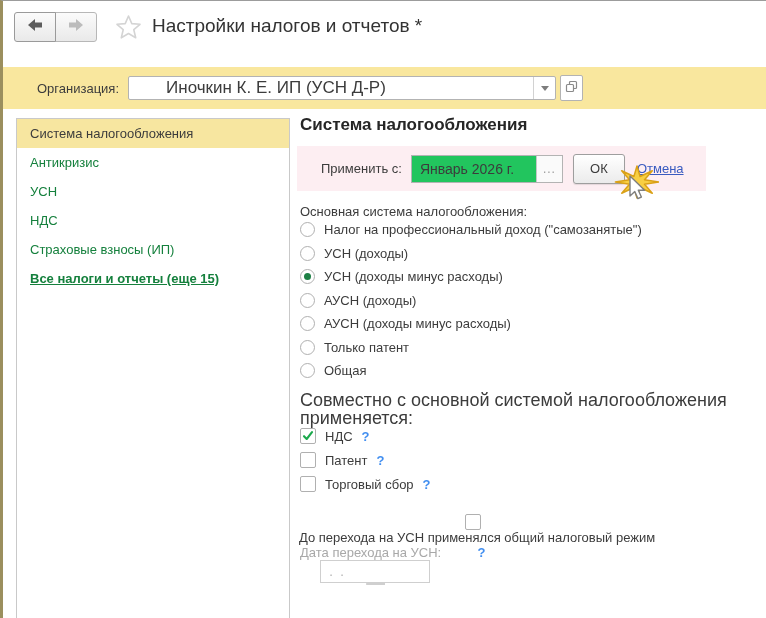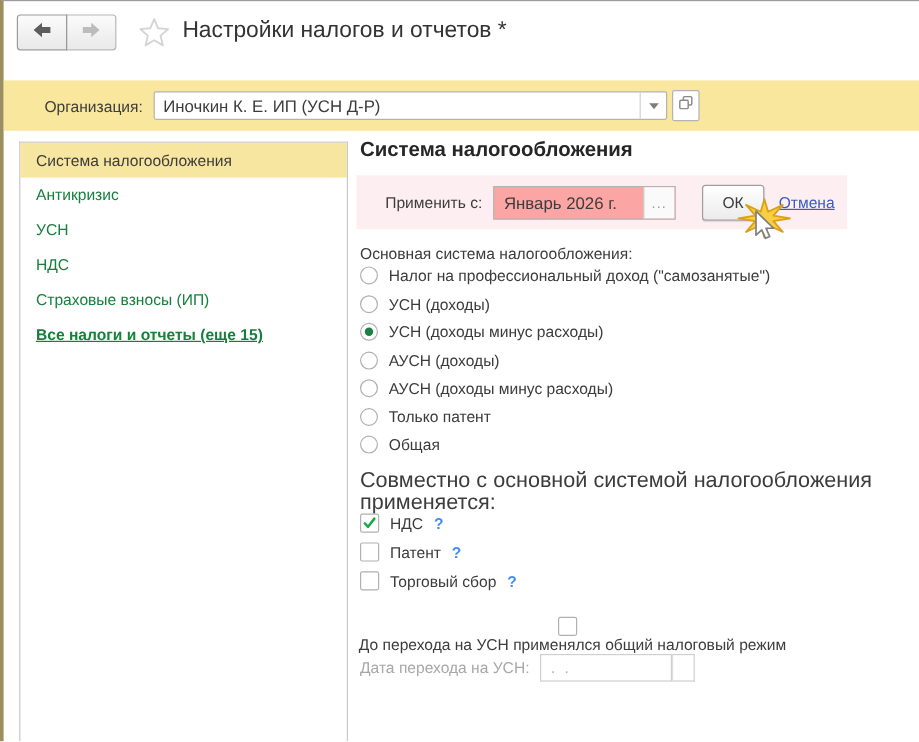--- a/index.html
+++ b/index.html
@@ -15,63 +15,63 @@
   .nav-btn.back{border-color:#9a9a9a;border-radius:3px 0 0 3px;z-index:2;}
   .nav-btn.fwd{border-radius:0 3px 3px 0;margin-left:-1px;}
   .star{position:absolute;left:112px;top:13px;}
   .page-title{position:absolute;left:149px;top:14px;font-size:19px;color:#333;white-space:nowrap;}
   
   .org-bar{position:absolute;left:0;right:0;top:66px;height:42px;background:#f9e79e;
     display:flex;align-items:center;padding-left:34px;box-sizing:border-box;}
   .org-label{font-size:13px;margin-right:9px;}
   .org-field{display:flex;width:428px;height:24px;border:1px solid #b3b3b3;background:#fff;
     border-radius:2px;box-sizing:border-box;align-items:stretch;}
-  .org-value{flex:1;font-size:14px;line-height:22px;padding:0 7px;white-space:nowrap;overflow:hidden;}
+  .org-value{flex:1;font-size:17px;line-height:22px;padding:0 7px;white-space:nowrap;overflow:hidden;margin-left:30px;}
   .org-dd{width:21px;border-left:1px solid #d2d2d2;display:flex;align-items:center;justify-content:center;cursor:pointer;}
   .tri{width:0;height:0;border-left:4px solid transparent;border-right:4px solid transparent;border-top:5px solid #7d7d7d;}
   .choose-btn{width:23px;height:26px;margin-left:4px;border:1px solid #b3b3b3;background:#fff;
     border-radius:2px;display:flex;align-items:center;justify-content:center;box-sizing:border-box;cursor:pointer;}
   
   .sidebar{position:absolute;left:13px;top:117px;bottom:0;width:274px;background:#fff;
     border:1px solid #c9c9c9;border-bottom:none;box-sizing:border-box;}
   .side-item{height:29px;display:flex;align-items:center;padding-left:13px;font-size:13px;color:#15803d;cursor:pointer;}
   .side-item.selected{background:#f7e6a0;color:#3c3c3c;}
   .side-item.link span{text-decoration:underline;font-weight:bold;}
   
   .main{position:absolute;left:294px;top:110px;width:440px;height:500px;}
   .main h1{position:absolute;left:3px;top:4px;margin:0;font-size:17px;font-weight:bold;color:#262626;white-space:nowrap;}
   .apply-bar{position:absolute;left:0;top:35px;width:409px;height:45px;background:#fdeef2;
     display:flex;align-items:center;padding-left:24px;box-sizing:border-box;}
   .apply-label{font-size:13px;white-space:nowrap;}
-  .period-field{display:flex;margin-left:9px;height:28px;border:1px solid #b3b3b3;background:#fca5a5;box-sizing:border-box;}
+  .period-field{display:flex;margin-left:9px;height:28px;border:1px solid #b3b3b3;background:#22c55e;box-sizing:border-box;}
   .period-value{width:108px;font-size:14px;line-height:26px;padding:0 8px;white-space:nowrap;}
   .period-more{width:25px;border-left:1px solid #c6c6c6;background:#fafafa;color:#999;
     font-size:12px;display:flex;align-items:flex-end;justify-content:center;padding-bottom:6px;cursor:pointer;letter-spacing:1px;}
-  .ok-btn{margin-left:22px;width:50px;height:28px;border:1px solid #9e9e9e;border-radius:3px;
+  .ok-btn{margin-left:10px;width:50px;height:28px;border:1px solid #9e9e9e;border-radius:3px;
     background:linear-gradient(#ffffff,#ebebeb);font-size:13px;color:#3c3c3c;
     display:flex;align-items:center;justify-content:center;box-shadow:0 1px 1px rgba(0,0,0,.1);cursor:pointer;
     font-family:"Liberation Sans",sans-serif;}
   .cancel-link{margin-left:12px;font-size:13px;color:#3a5bc0;text-decoration:underline;cursor:pointer;white-space:nowrap;}
   .click-fx{position:absolute;left:314px;top:48px;z-index:5;pointer-events:none;}
   .sec-label{position:absolute;left:3px;font-size:13px;color:#3c3c3c;white-space:nowrap;}
   .radio-list{position:absolute;left:3px;top:107px;}
   .radio-row{height:23.5px;display:flex;align-items:center;cursor:pointer;}
   .radio{width:13px;height:13px;border:1px solid #b0b0b0;border-radius:50%;background:#fff;
     margin-right:9px;position:relative;box-sizing:content-box;flex:none;}
   .radio.sel::after{content:"";position:absolute;left:3px;top:3px;width:7px;height:7px;border-radius:50%;background:#1c7f44;}
   .radio-row span.lbl{font-size:13px;white-space:nowrap;}
   .multi-label{position:absolute;left:3px;top:280px;font-size:18px;line-height:18px;}
   .cb-list{position:absolute;left:3px;top:313px;}
   .cb-row{height:24px;display:flex;align-items:center;cursor:pointer;}
   .cb{width:14px;height:14px;border:1px solid #b0b0b0;border-radius:2px;background:#fff;
     margin-right:9px;display:flex;align-items:center;justify-content:center;box-sizing:content-box;flex:none;}
   .cb-row span.lbl{font-size:13px;white-space:nowrap;}
   .help{margin-left:9px;font-size:13px;font-weight:bold;color:#418ef0;cursor:pointer;}
   .trans-row{position:absolute;left:2px;top:403px;height:20px;display:flex;align-items:center;flex-direction:column;}
-  .date-row{position:absolute;left:3px;top:434px;height:23px;display:flex;align-items:center;}
+  .date-row{position:absolute;left:3px;top:434px;height:23px;display:flex;align-items:center;flex-direction:column;}
   .date-label{font-size:13px;color:#a8a8a8;margin-right:9px;white-space:nowrap;}
   .date-field{width:110px;height:23px;border:1px solid #cfcfcf;background:#fff;box-sizing:border-box;
     font-size:13px;color:#b0b0b0;line-height:21px;padding-left:8px;letter-spacing:2px;}
   .date-btn{width:19px;height:23px;border:1px solid #cfcfcf;border-left:1px solid #dedede;background:#fff;box-sizing:border-box;}
 </style>
 </head>
 <body>
 
 <div class="app">
 

